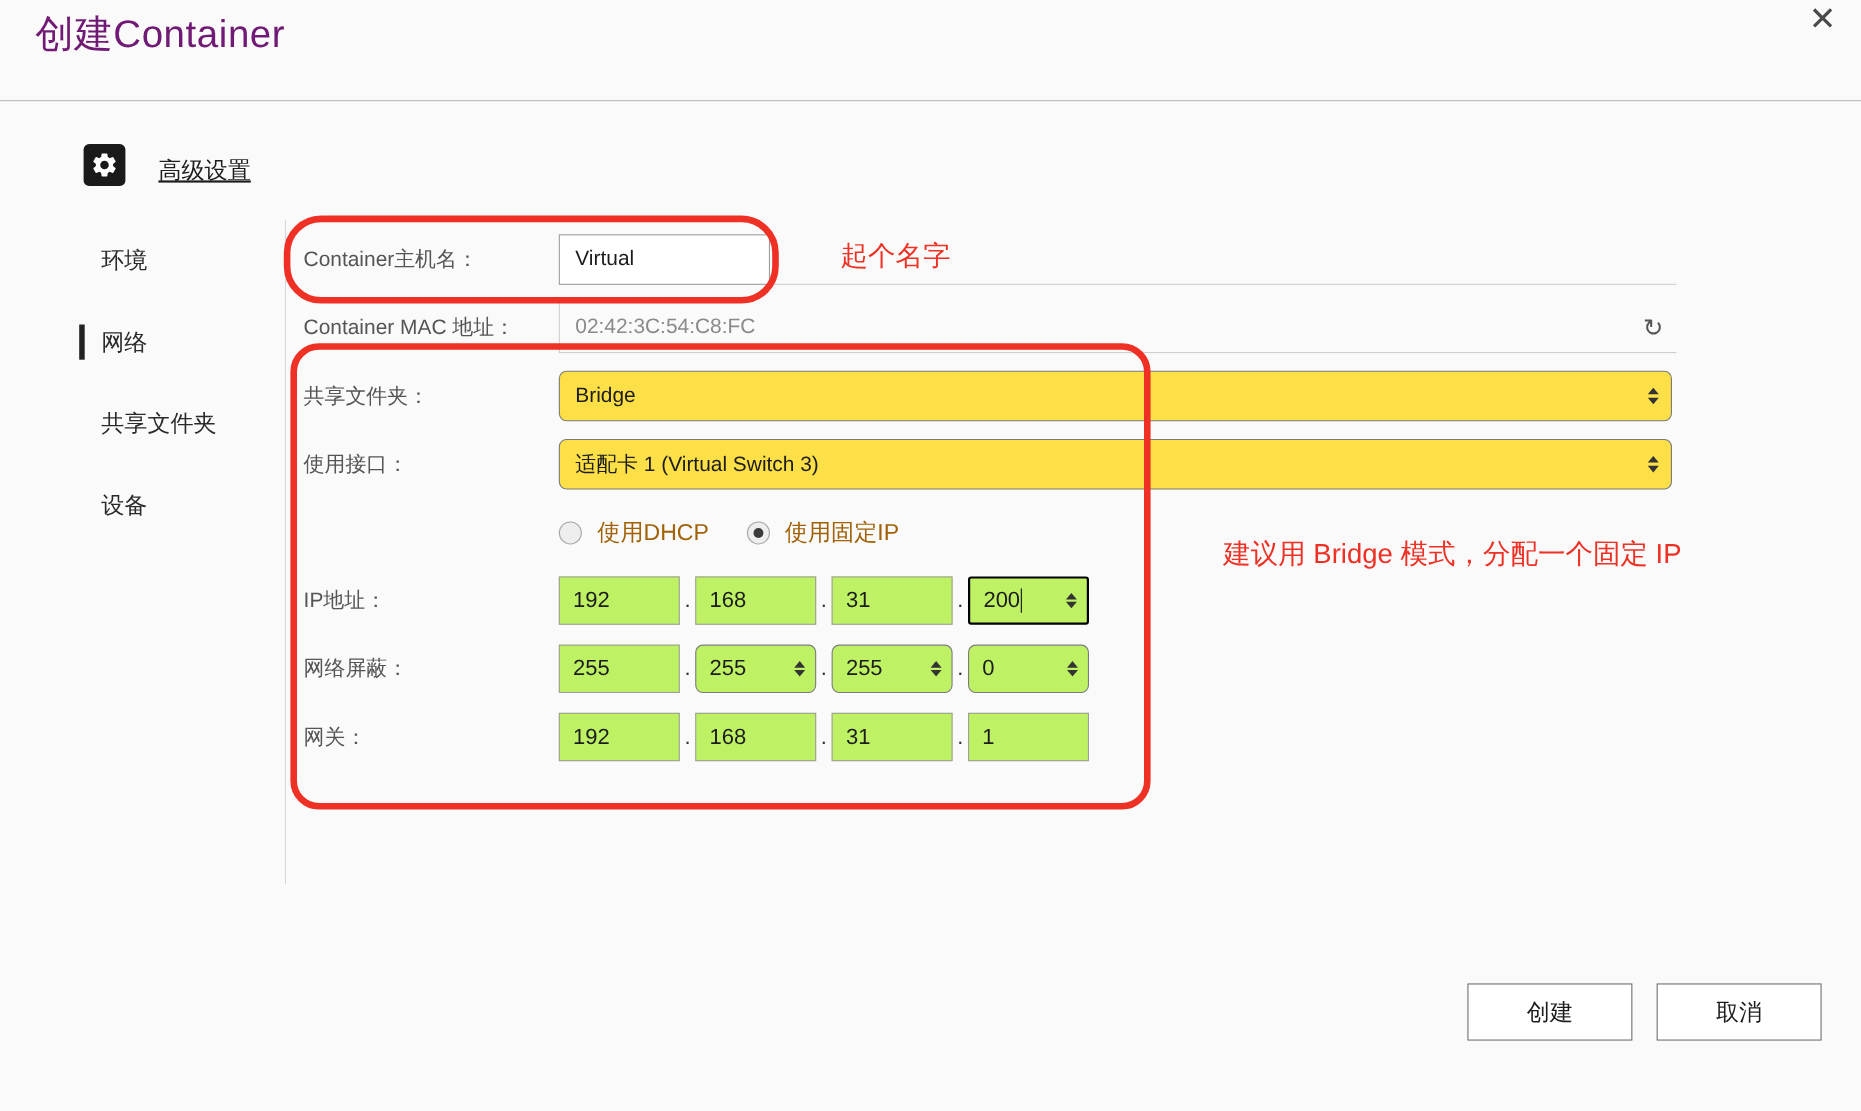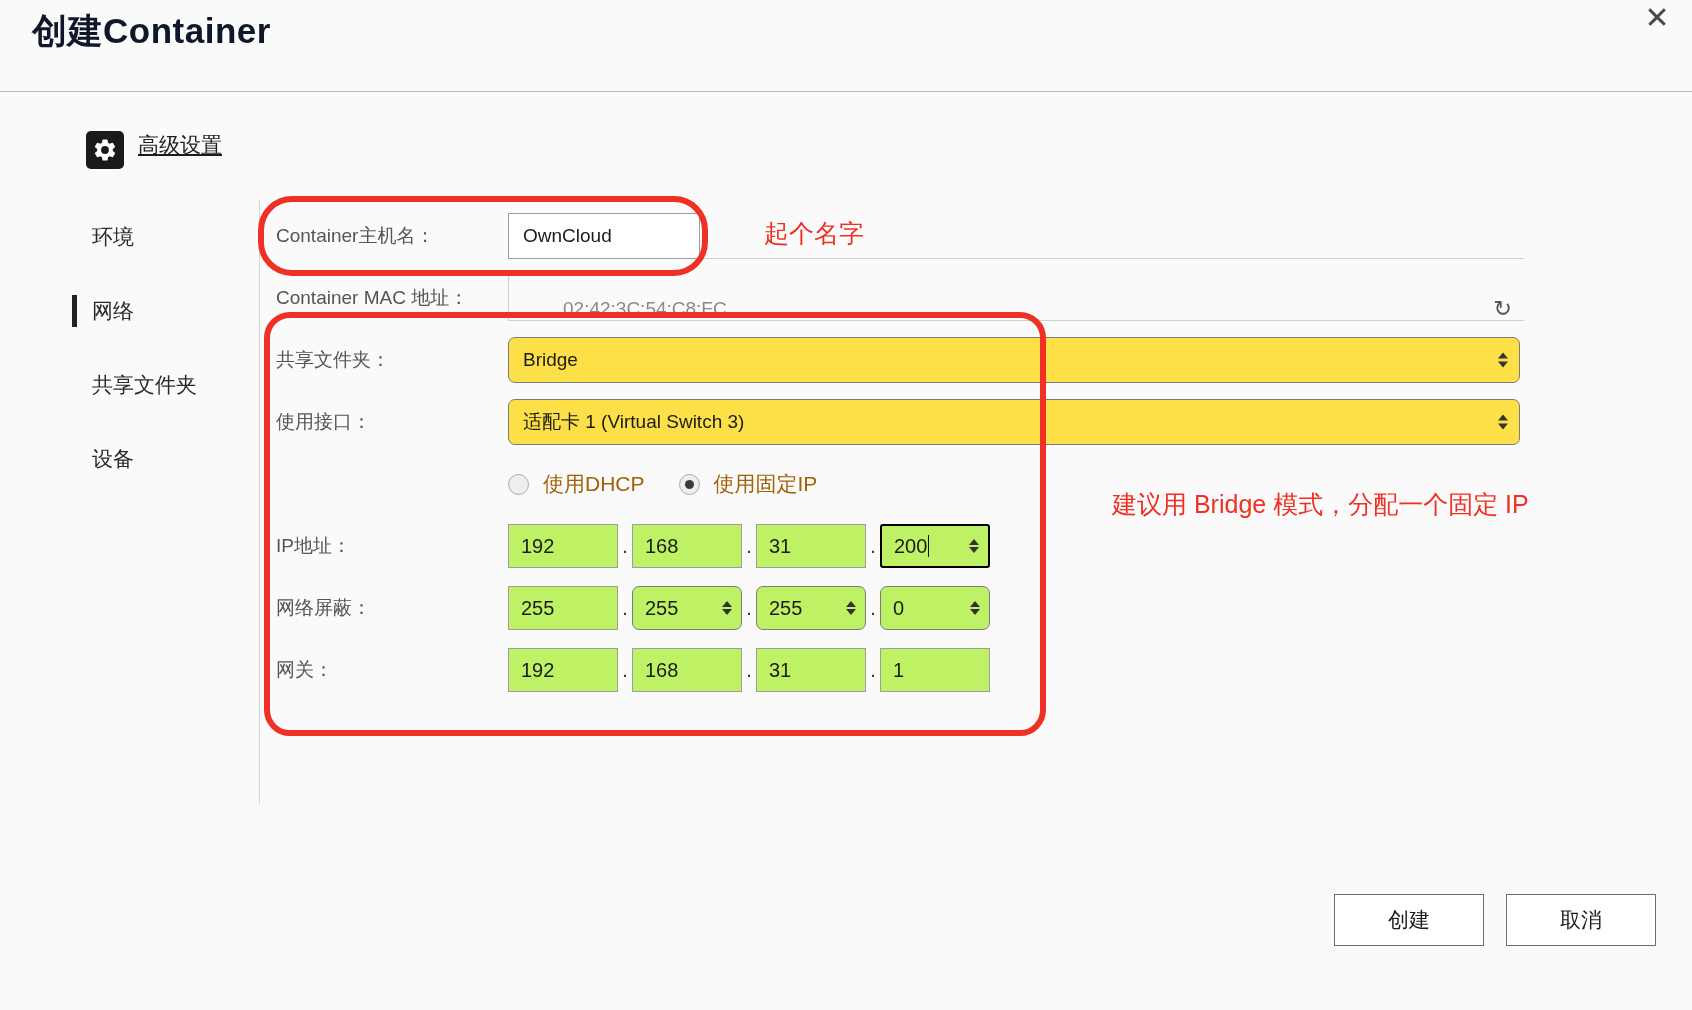--- a/index.html
+++ b/index.html
@@ -19,42 +19,42 @@
   .titlebar {
     position: relative;
     height: 92px;
     border-bottom: 1px solid #b8b8b8;
     background: #fafafa;
   }
   .dlg-title {
     position: absolute;
     left: 32px; top: 8px;
     font-size: 35px;
-    font-weight: bold;
-    color: #0f172a;
+    font-weight: normal;
+    color: #701a75;
     letter-spacing: .5px;
   }
   .close-btn {
     position: absolute;
     right: 18px; top: 2px;
     width: 34px; height: 34px;
     color: #4a4a4a;
     font-size: 30px;
     line-height: 32px;
     text-align: center;
     cursor: pointer;
     font-weight: 300;
   }
   
   .adv-row {
     position: absolute;
-    left: 86px; top: 131px;
-    display: flex;
-    align-items: flex-start;
-    gap: 14px;
+    left: 76px; top: 131px;
+    display: flex;
+    align-items: flex-end;
+    gap: 30px;
   }
   .gear-icon {
     width: 38px; height: 38px;
     background: #1a1a1a;
     border-radius: 5px;
     display: flex;
     align-items: center;
     justify-content: center;
   }
   .gear-icon svg { display:block; }
@@ -132,25 +132,24 @@
   }
   .readonly-text {
     font-size: 19px;
     color: #8a8a8a;
     padding-left: 14px;
   }
   .mac-line {
     border-bottom: 1px solid #cfcfcf;
     height: 46px;
     display: flex;
-    align-items: flex-end;
+    align-items: center;
     justify-content: space-between;
     padding-right: 12px;
     border-left: 1px solid #cfcfcf;
-    padding-left: 40px;
   }
   .refresh-icon { color:#555; font-size:22px; cursor:pointer; line-height:1; }
 
   
   .select {
     position: relative;
     height: 46px;
     border: 1px solid #7b7b7b;
     border-radius: 7px;
     background: #fde047;
@@ -309,21 +308,21 @@
       <span>设备</span>
     </div>
   </div>
 
   <div class="form">
 
     <div class="frow">
       <div class="flabel">Container主机名：</div>
       <div class="fctl">
         <div class="underline-field">
-          <div class="text-input">OwnCloud</div>
+          <div class="text-input">Virtual</div>
         </div>
       </div>
     </div>
 
     <div class="frow">
       <div class="flabel">Container MAC 地址：</div>
       <div class="fctl">
         <div class="mac-line">
           <span class="readonly-text">02:42:3C:54:C8:FC</span>
           <span class="refresh-icon">↻</span>

